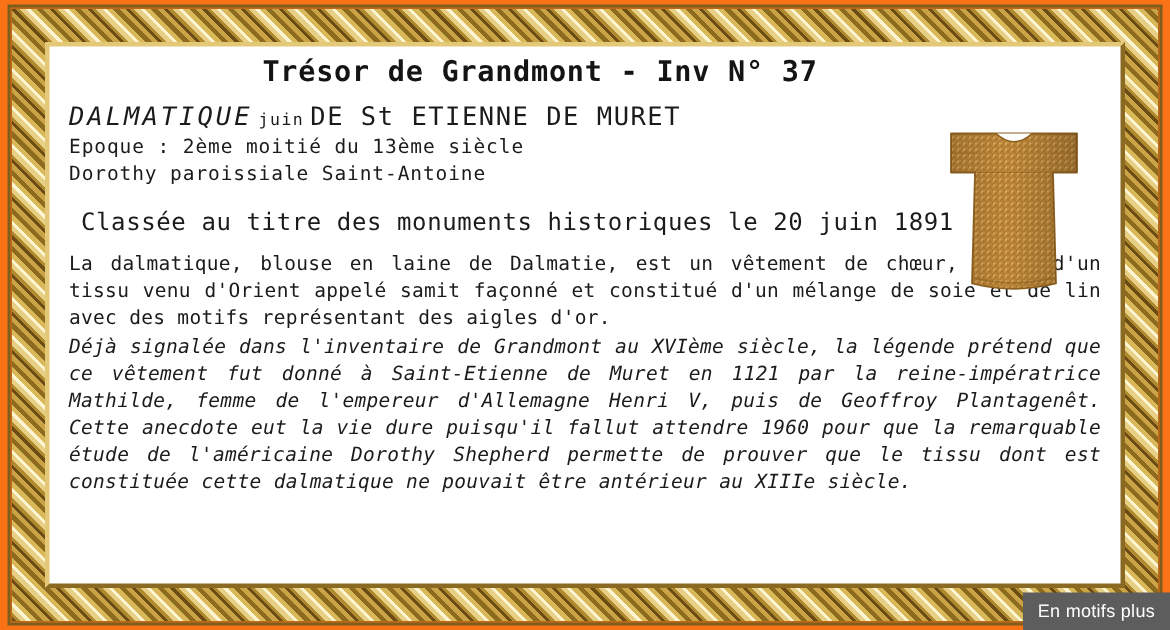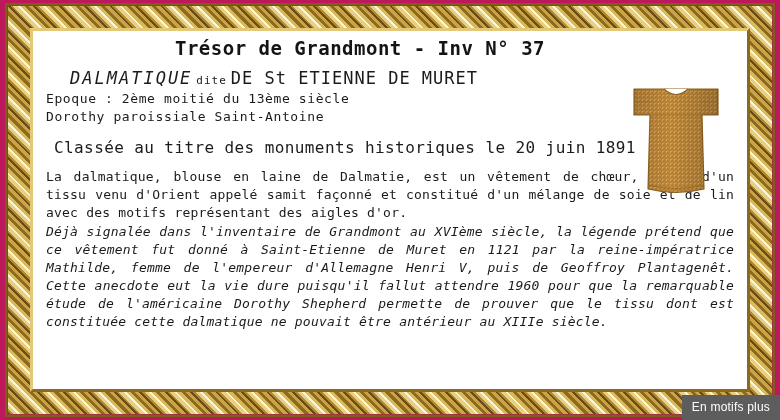--- a/index.html
+++ b/index.html
@@ -11,21 +11,21 @@
     width: 780px;
     height: 420px;
     overflow: hidden;
     font-family: "DejaVu Sans Mono", monospace;
   }
 
   #stage {
     position: relative;
     width: 780px;
     height: 420px;
-    background: #be185d;
+    background: #f97316;
   }
 
   
   .frame {
     position: absolute;
     left: 8px;
     top: 6px;
     width: 764px;
     height: 408px;
     box-sizing: border-box;
@@ -97,21 +97,20 @@
     width: 530px;
   }
   .obj-title {
     font-size: 17px;
     letter-spacing: 1px;
     white-space: nowrap;
   }
   .obj-title .italic {
     font-style: italic;
     letter-spacing: 2px;
-    margin-left: 24px;
   }
   .obj-title .dite {
     font-size: 11px;
     letter-spacing: 1px;
     padding: 0 4px;
   }
   .meta-line {
     font-size: 13px;
     letter-spacing: 0.6px;
     margin-top: 3px;
@@ -166,21 +165,21 @@
   <div class="frame"></div>
   <div class="frame-outer-bevel"></div>
   <div class="frame-inner-bevel"></div>
 
   <div class="sheet">
 
     <div class="doc-title">Trésor de Grandmont - Inv N° 37</div>
 
     <div class="heading-block">
       <div class="obj-title">
-        <span class="italic">DALMATIQUE</span><span class="dite">dite</span><span>DE St ETIENNE DE MURET</span>
+        <span class="italic">DALMATIQUE</span><span class="dite">juin</span><span>DE St ETIENNE DE MURET</span>
       </div>
       <div class="meta-line">Epoque : 2ème moitié du 13ème siècle</div>
       <div class="meta-line">Dorothy paroissiale Saint-Antoine</div>
     </div>
 
     <div class="classement">Classée au titre des monuments historiques le 20 juin 1891</div>
 
     <div class="body-text">
       <p>La dalmatique, blouse en laine de Dalmatie, est un vêtement de chœur, faite d'un tissu venu d'Orient appelé samit façonné et constitué d'un mélange de soie et de lin avec des motifs représentant des aigles d'or.</p>
       <p>Déjà signalée dans l'inventaire de Grandmont au XVIème siècle, la légende prétend que ce vêtement fut donné à Saint-Etienne de Muret en 1121 par la reine-impératrice Mathilde, femme de l'empereur d'Allemagne Henri V, puis de Geoffroy Plantagenêt. Cette anecdote eut la vie dure puisqu'il fallut attendre 1960 pour que la remarquable étude de l'américaine Dorothy Shepherd permette de prouver que le tissu dont est constituée cette dalmatique ne pouvait être antérieur au XIIIe siècle.</p>

